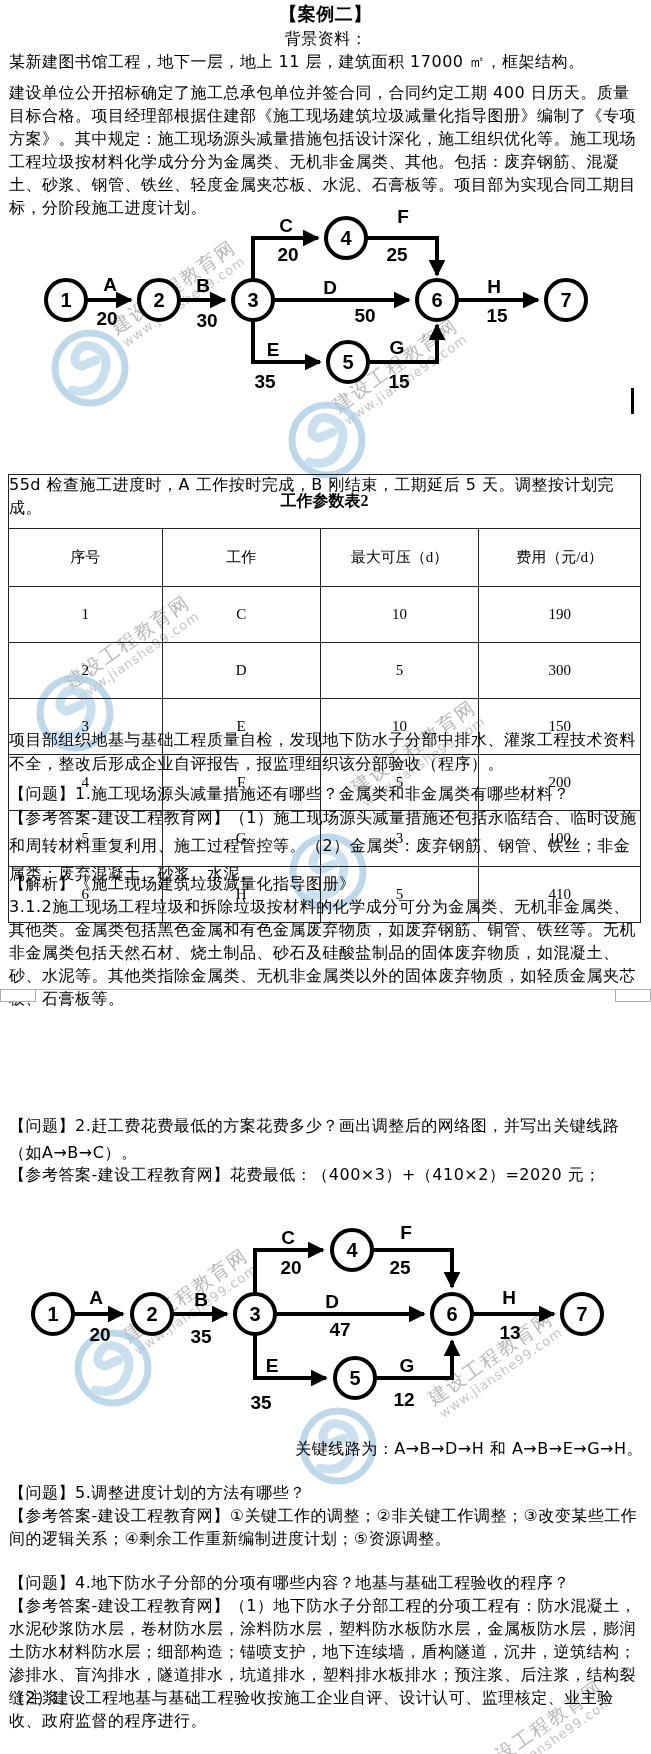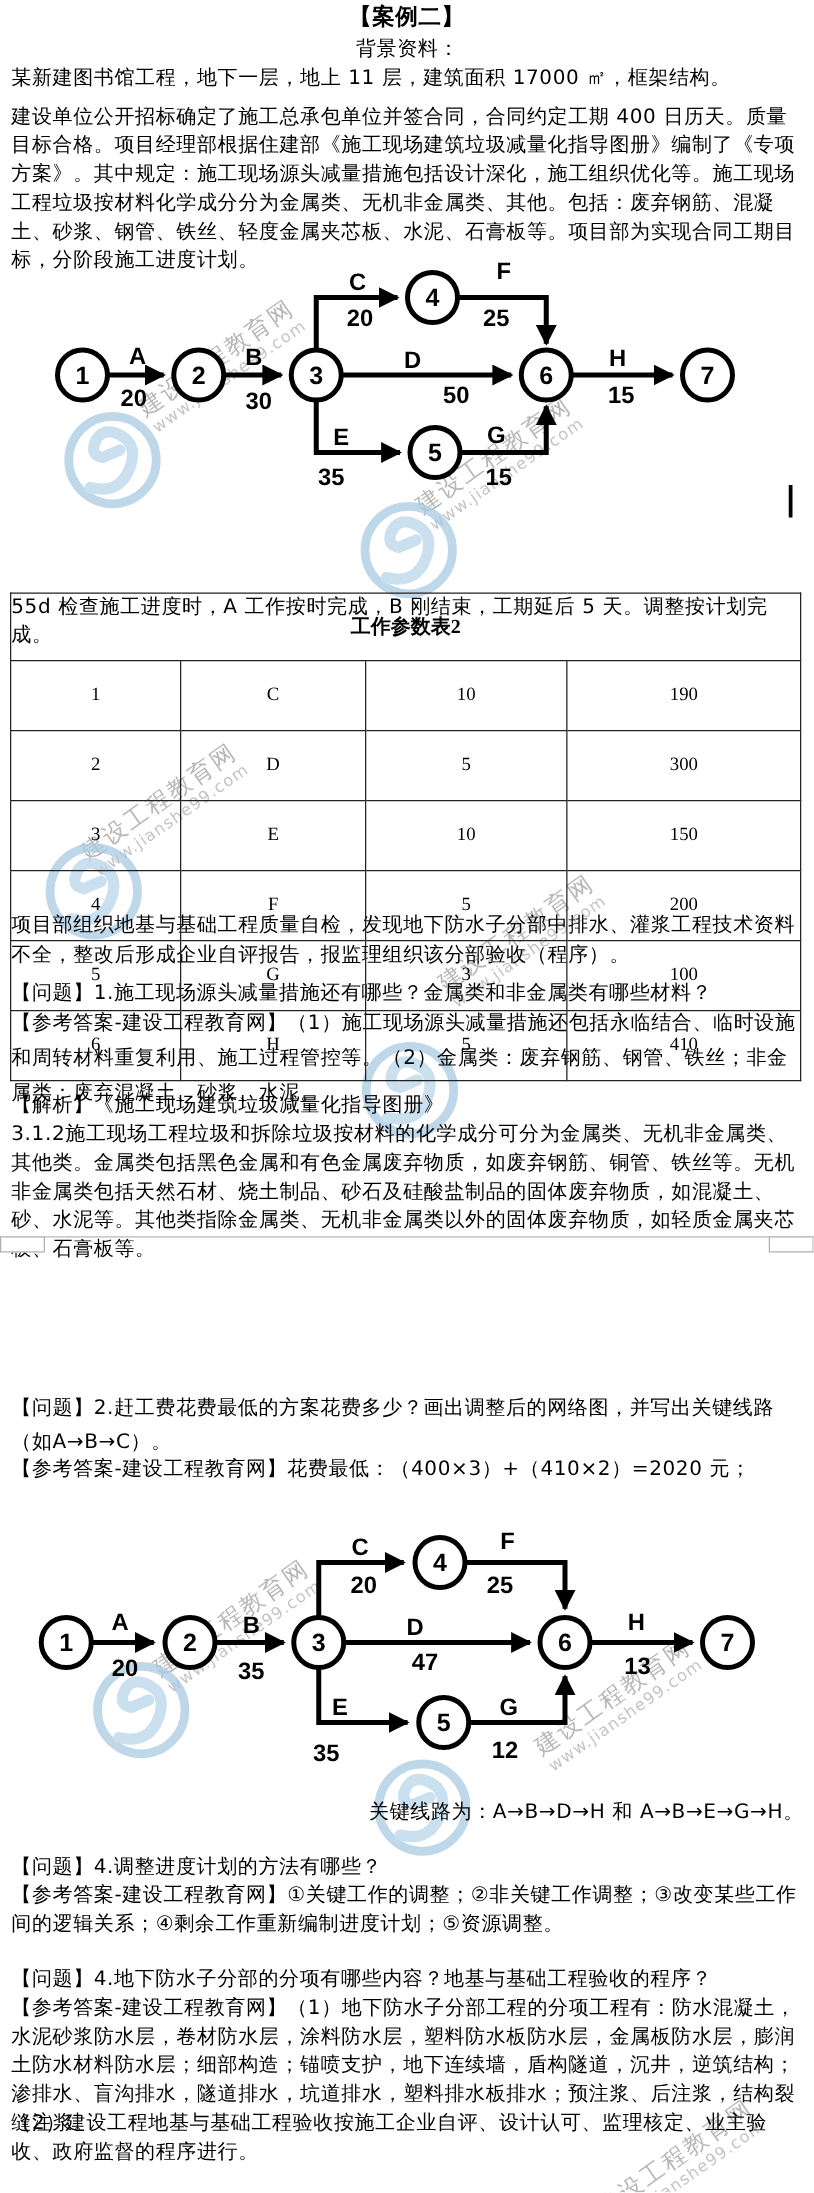--- a/index.html
+++ b/index.html
@@ -155,20 +155,26 @@
 
     <div class="cursor-bar"></div>
 
     <p class="abs txt" style="top:428px;margin-top:45px;">55d 检查施工进度时，A 工作按时完成，B 刚结束，工期延后 5 天。调整按计划完成。</p>
 
     <table class="params">
       <tbody>
           <tr class="t-title">
         <td colspan="4">工作参数表2</td>
       </tr>
+      <tr class="t-head">
+        <td style="width:158px;">序号</td>
+        <td style="width:164px;">工作</td>
+        <td style="width:157px;">最大可压（d）</td>
+        <td style="width:154px;">费用（元/d）</td>
+      </tr>
       <tr class="t-row">
         <td>1</td>
             <td>C</td>
         <td>10</td>
             <td>190</td>
       </tr>
       <tr class="t-row">
         <td>2</td>
             <td>D</td>
         <td>5</td>
@@ -254,21 +260,21 @@
       <text x="406" y="17">F</text>
       <text x="400" y="52">25</text>
       <text x="407" y="150">G</text>
       <text x="404" y="184">12</text>
       <text x="509" y="82">H</text>
       <text x="510" y="117">13</text>
     </svg>
 
     <p class="abs txt" style="top:1437px;text-align:right;">关键线路为：A→B→D→H 和 A→B→E→G→H。</p>
 
-    <p class="abs txt" style="top:1481px;">【问题】4.调整进度计划的方法有哪些？</p>
+    <p class="abs txt" style="top:1481px;">【问题】5.调整进度计划的方法有哪些？</p>
     <p class="abs txt" style="top:1504px;">【参考答案-建设工程教育网】①关键工作的调整；②非关键工作调整；③改变某些工作间的逻辑关系；④剩余工作重新编制进度计划；⑤资源调整。</p>
 
     <p class="abs txt" style="top:1571px;">【问题】4.地下防水子分部的分项有哪些内容？地基与基础工程验收的程序？</p>
     <p class="abs txt" style="top:1594px;">【参考答案-建设工程教育网】（1）地下防水子分部工程的分项工程有：防水混凝土，水泥砂浆防水层，卷材防水层，涂料防水层，塑料防水板防水层，金属板防水层，膨润土防水材料防水层；细部构造；锚喷支护，地下连续墙，盾构隧道，沉井，逆筑结构；渗排水、盲沟排水，隧道排水，坑道排水，塑料排水板排水；预注浆、后注浆，结构裂缝注浆。</p>
     <p class="abs txt" style="top:1686px;">（2）建设工程地基与基础工程验收按施工企业自评、设计认可、监理核定、业主验收、政府监督的程序进行。</p>
 
   </div>
 </div>
 
 </body></html>

